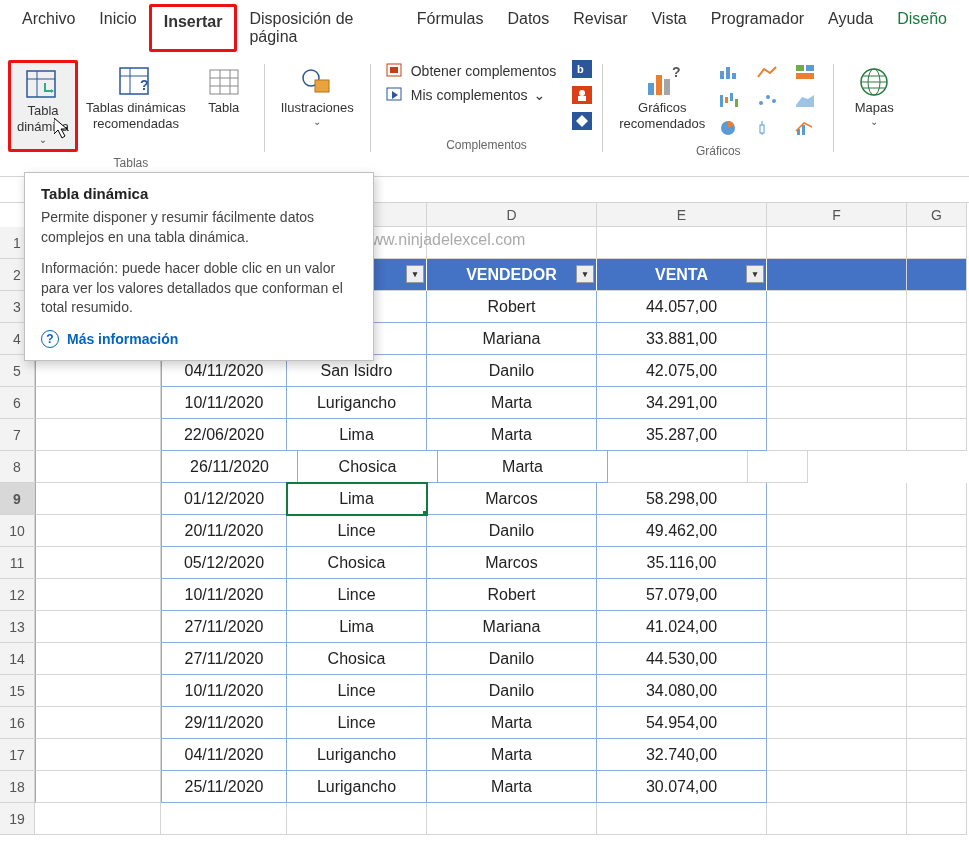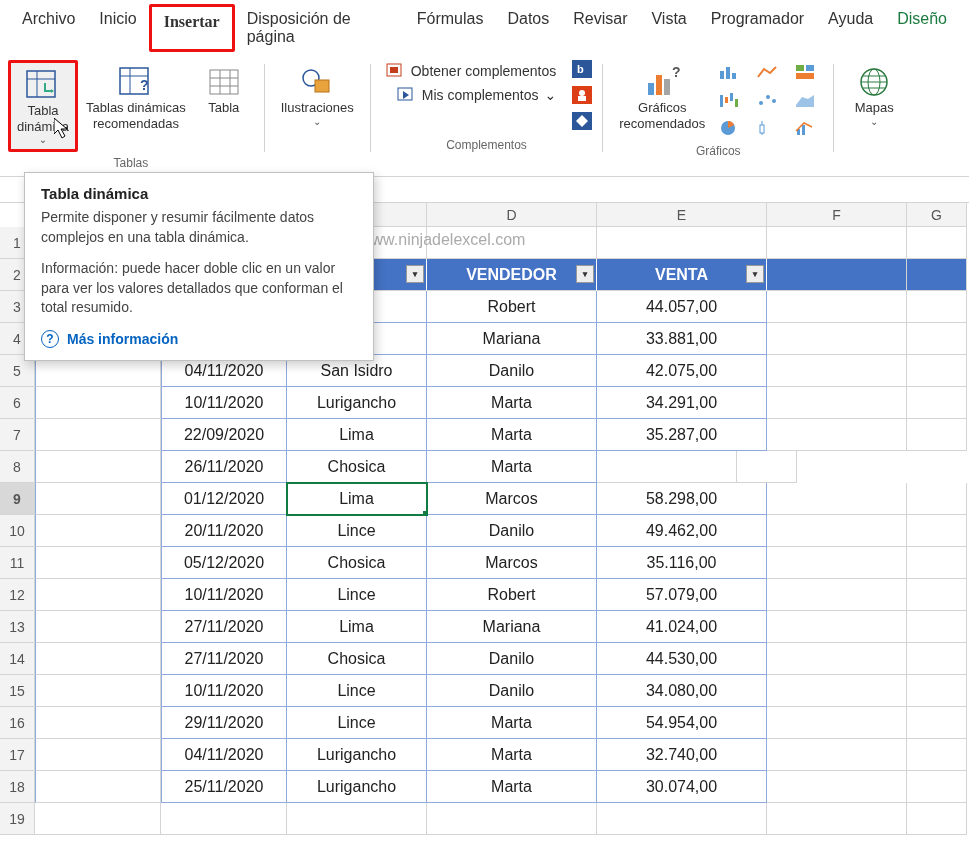--- a/index.html
+++ b/index.html
@@ -1,36 +1,36 @@
 <!DOCTYPE html>
 <html><head>
   <meta charset="utf-8">
   <style>
     * { box-sizing: border-box; margin: 0; padding: 0; font-family: 'Segoe UI', Tahoma, sans-serif; }
     body { background: #fff; width: 969px; height: 864px; overflow: hidden; position: relative; }
     
     .menubar { display: flex; gap: 0; padding: 4px 10px 0; background: #fff; font-size: 16px; }
     .menubar .menu-item { padding: 6px 12px; cursor: pointer; color: #333; }
-    .menubar .menu-item.active { border: 3px solid #e11; border-radius: 2px; font-weight: 600; font-family: Liberation Serif, serif; }
+    .menubar .menu-item.active { border: 3px solid #e11; border-radius: 2px; font-weight: 600; }
     .menubar .menu-item.design { color: #1a7a3e; }
     
     .ribbon { display: flex; padding: 8px 8px 4px; gap: 4px; border-bottom: 1px solid #d4d4d4; background: #fff; }
     .ribbon-group { display: flex; flex-direction: column; align-items: center; position: relative; }
     .ribbon-group-items { display: flex; align-items: flex-start; gap: 2px; }
     .ribbon-group-label { font-size: 12px; color: #666; padding: 4px 0 2px; text-align: right; }
     .ribbon-sep { width: 1px; background: #d0d0d0; margin: 4px 6px 20px; }
     
     .ribbon-btn { display: flex; flex-direction: column; align-items: center; padding: 4px 6px; cursor: pointer; min-width: 60px; }
     .ribbon-btn.highlighted { border: 3px solid #e11; border-radius: 2px; background: #f0f0f0; }
     .ribbon-btn .icon { width: 40px; height: 36px; display: flex; align-items: center; justify-content: center; }
     .ribbon-btn .label { font-size: 13px; color: #333; text-align: center; line-height: 1.2; white-space: pre-line; }
     .ribbon-btn .dropdown-arrow { font-size: 10px; color: #555; }
     
     .ribbon-small-list { display: flex; flex-direction: column; gap: 2px; }
-    .ribbon-small-item { display: flex; align-items: center; gap: 6px; font-size: 14px; color: #333; padding: 2px 4px; cursor: pointer; justify-content: flex-end; }
+    .ribbon-small-item { display: flex; align-items: center; gap: 6px; font-size: 14px; color: #333; padding: 2px 4px; cursor: pointer; }
     .ribbon-small-item .small-icon { width: 20px; height: 18px; display: flex; align-items: center; justify-content: center; }
     
     .chart-gallery { display: grid; grid-template-columns: repeat(3, 34px); gap: 4px; }
     .chart-gallery-item { width: 34px; height: 24px; display: flex; align-items: center; justify-content: center; cursor: pointer; }
     
     .tooltip-box { position: absolute; top: 172px; left: 24px; width: 350px; background: #fff; border: 1px solid #c0c0c0; box-shadow: 2px 4px 10px rgba(0,0,0,0.2); padding: 12px 16px; z-index: 100; }
     .tooltip-title { font-weight: 600; font-size: 15px; margin-bottom: 6px; color: #222; }
     .tooltip-text { font-size: 14px; color: #444; line-height: 1.4; margin-bottom: 12px; }
     .tooltip-more { display: flex; align-items: center; gap: 8px; color: #0563c1; font-size: 14px; cursor: pointer; font-weight: 600; }
     .tooltip-more .q-icon { width: 18px; height: 18px; border: 1.5px solid #0563c1; border-radius: 50%; display: flex; align-items: center; justify-content: center; font-size: 12px; font-weight: 700; }
@@ -388,30 +388,30 @@
         <div class="grid-cell first-col" style="width: 126px; border-right: 1px solid rgb(212, 212, 212); border-bottom: 1px solid rgb(212, 212, 212);"></div>
         <div class="grid-cell" style="width: 126px; border-left: 1px solid rgb(142, 169, 219);">10/11/2020</div>
         <div class="grid-cell" style="width: 140px;">Lurigancho</div>
         <div class="grid-cell" style="width: 170px;">Marta</div>
         <div class="grid-cell" style="width: 170px;">34.291,00</div>
         <div class="grid-cell" style="width: 140px; border-right: 1px solid rgb(212, 212, 212); border-bottom: 1px solid rgb(212, 212, 212);"></div>
         <div class="grid-cell" style="width: 60px; border-right: 1px solid rgb(212, 212, 212); border-bottom: 1px solid rgb(212, 212, 212);"></div>
       </div>
       <div class="grid-row data-row">
         <div class="grid-cell first-col" style="width: 126px; border-right: 1px solid rgb(212, 212, 212); border-bottom: 1px solid rgb(212, 212, 212);"></div>
-        <div class="grid-cell" style="width: 126px; border-left: 1px solid rgb(142, 169, 219);">22/09/2020</div>
+        <div class="grid-cell" style="width: 126px; border-left: 1px solid rgb(142, 169, 219);">22/06/2020</div>
         <div class="grid-cell" style="width: 140px;">Lima</div>
         <div class="grid-cell" style="width: 170px;">Marta</div>
         <div class="grid-cell" style="width: 170px;">35.287,00</div>
         <div class="grid-cell" style="width: 140px; border-right: 1px solid rgb(212, 212, 212); border-bottom: 1px solid rgb(212, 212, 212);"></div>
         <div class="grid-cell" style="width: 60px; border-right: 1px solid rgb(212, 212, 212); border-bottom: 1px solid rgb(212, 212, 212);"></div>
       </div>
       <div class="grid-row data-row">
         <div class="grid-cell first-col" style="width: 126px; border-right: 1px solid rgb(212, 212, 212); border-bottom: 1px solid rgb(212, 212, 212);"></div>
-        <div class="grid-cell" style="width: 126px; border-left: 1px solid rgb(142, 169, 219);">26/11/2020</div>
+        <div class="grid-cell" style="width: 137px; border-left: 1px solid rgb(142, 169, 219);">26/11/2020</div>
         <div class="grid-cell" style="width: 140px;">Chosica</div>
         <div class="grid-cell" style="width: 170px;">Marta</div>
         <div class="grid-cell" style="width: 140px; border-right: 1px solid rgb(212, 212, 212); border-bottom: 1px solid rgb(212, 212, 212);"></div>
         <div class="grid-cell" style="width: 60px; border-right: 1px solid rgb(212, 212, 212); border-bottom: 1px solid rgb(212, 212, 212);"></div>
       </div>
       <div class="grid-row data-row">
         <div class="grid-cell first-col" style="width: 126px; border-right: 1px solid rgb(212, 212, 212); border-bottom: 1px solid rgb(212, 212, 212);"></div>
         <div class="grid-cell" style="width: 126px; border-left: 1px solid rgb(142, 169, 219);">01/12/2020</div>
         <div class="grid-cell active-cell" style="width: 140px;">Lima</div>
         <div class="grid-cell" style="width: 170px;">Marcos</div>

